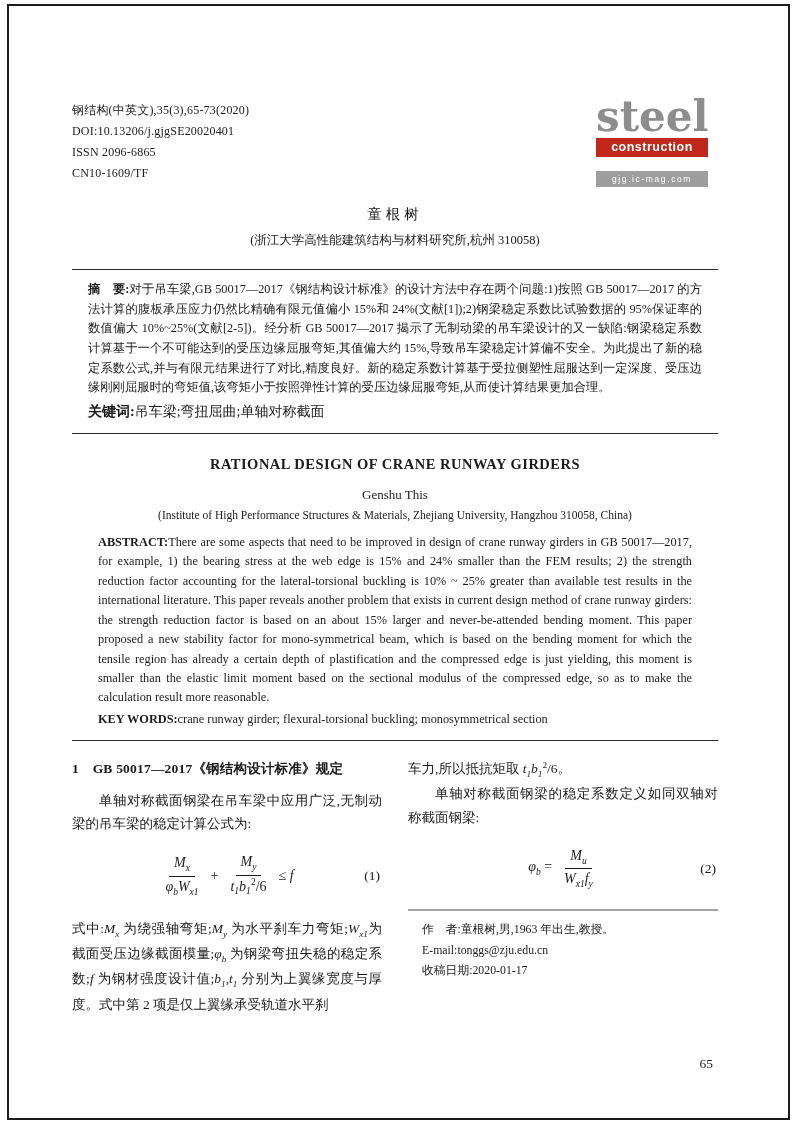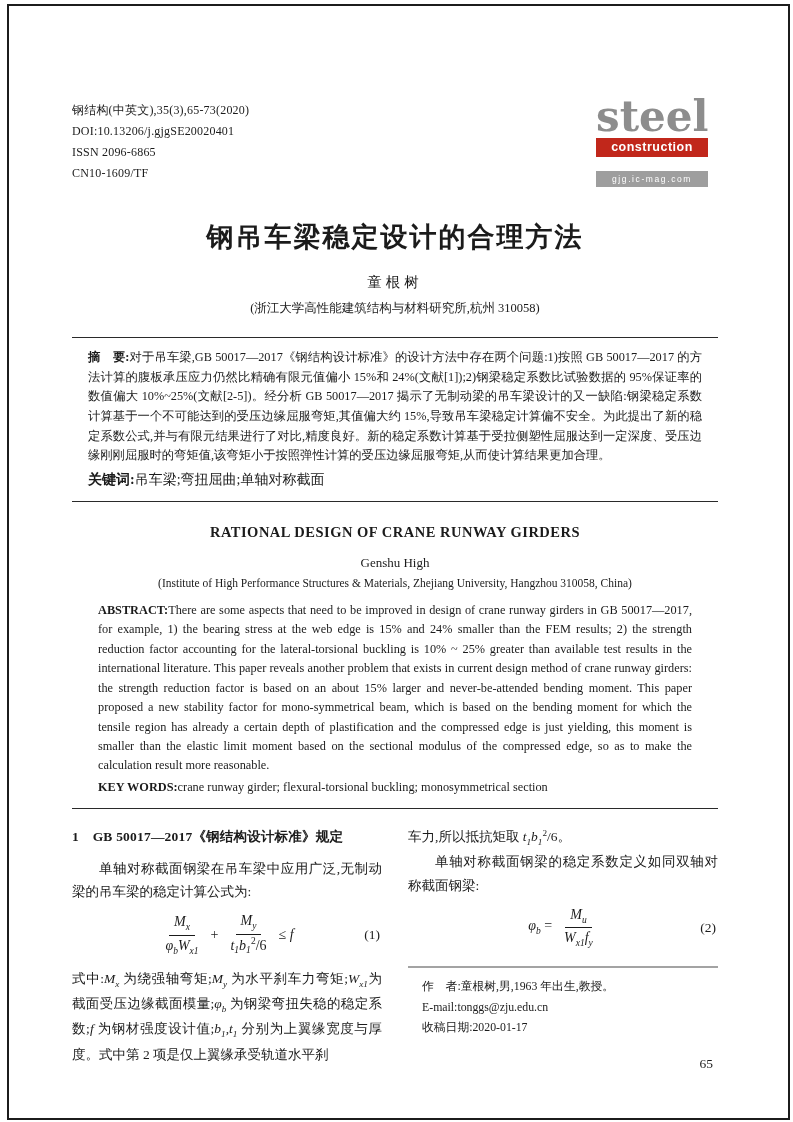--- a/index.html
+++ b/index.html
@@ -44,21 +44,21 @@
   .en-kw { margin:4px 26px 0; font-size:12.3px; }
 
   
   .columns { display:flex; gap:26px; margin-top:16px; }
   .col { width:310px; font-size:13.5px; line-height:1.72; text-align:justify; }
   .sec-heading { font-size:13.5px; font-weight:bold; margin-bottom:9px; letter-spacing:0.2px; }
   .indent { text-indent:2em; }
   .col sub, .equation sub { font-style:italic; }
   sub, sup { font-size:0.68em; }
 
-  .equation { position:relative; display:flex; align-items:center; justify-content:center; gap:7px; margin:9px 0; font-size:14px; line-height:1.2; }
+  .equation { position:relative; display:flex; align-items:center; justify-content:center; gap:7px; margin:18px 0; font-size:14px; line-height:1.2; }
   .frac { display:inline-flex; flex-direction:column; align-items:center; }
   .frac .num { padding:0 5px 1px; border-bottom:1px solid #1a1a1a; line-height:1.25; }
   .frac .den { padding:1px 5px 0; line-height:1.25; }
   .eq-number { position:absolute; right:2px; top:50%; transform:translateY(-50%); font-size:13.5px; }
 
   .footnote { margin-top:16px; border-top:2px solid #a3a3a3; padding:8px 0 0 14px; font-size:11.8px; line-height:1.75; }
 
   .page-number { position:absolute; right:80px; bottom:50px; font-size:13.5px; }
 </style>
 </head>
@@ -76,31 +76,30 @@
         <div>ISSN 2096-6865</div>
         <div>CN10-1609/TF</div>
       </div>
       <div class="logo">
         <div class="logo-steel">steel</div>
         <div class="logo-construction">construction</div>
         <div class="logo-site">gjg.ic-mag.com</div>
       </div>
     </header>
 
-    <h1 class="cn-title">钢吊车梁稳定设计的合理方法</h1>
     <div class="cn-author">童根树</div>
     <div class="cn-affil">(浙江大学高性能建筑结构与材料研究所,杭州 310058)</div>
 
     <hr class="rule rule-abstract-top">
     <p class="abstract-block"><span class="b">摘　要:</span><span>对于吊车梁,GB 50017—2017《钢结构设计标准》的设计方法中存在两个问题:1)按照 GB 50017—2017 的方法计算的腹板承压应力仍然比精确有限元值偏小 15%和 24%(文献[1]);2)钢梁稳定系数比试验数据的 95%保证率的数值偏大 10%~25%(文献[2-5])。经分析 GB 50017—2017 揭示了无制动梁的吊车梁设计的又一缺陷:钢梁稳定系数计算基于一个不可能达到的受压边缘屈服弯矩,其值偏大约 15%,导致吊车梁稳定计算偏不安全。为此提出了新的稳定系数公式,并与有限元结果进行了对比,精度良好。新的稳定系数计算基于受拉侧塑性屈服达到一定深度、受压边缘刚刚屈服时的弯矩值,该弯矩小于按照弹性计算的受压边缘屈服弯矩,从而使计算结果更加合理。</span></p>
     <p class="kw-line"><span class="b">关键词:</span><span>吊车梁;弯扭屈曲;单轴对称截面</span></p>
     <hr class="rule rule-abstract-bottom">
 
     <h2 class="en-title">RATIONAL DESIGN OF CRANE RUNWAY GIRDERS</h2>
-    <div class="en-author">Genshu High</div>
+    <div class="en-author">Genshu This</div>
     <div class="en-affil">(Institute of High Performance Structures &amp; Materials, Zhejiang University, Hangzhou 310058, China)</div>
     <p class="en-abstract"><span class="b">ABSTRACT:</span><span>There are some aspects that need to be improved in design of crane runway girders in GB 50017—2017, for example, 1) the bearing stress at the web edge is 15% and 24% smaller than the FEM results; 2) the strength reduction factor accounting for the lateral-torsional buckling is 10% ~ 25% greater than available test results in the international literature. This paper reveals another problem that exists in current design method of crane runway girders: the strength reduction factor is based on an about 15% larger and never-be-attended bending moment. This paper proposed a new stability factor for mono-symmetrical beam, which is based on the bending moment for which the tensile region has already a certain depth of plastification and the compressed edge is just yielding, this moment is smaller than the elastic limit moment based on the sectional modulus of the compressed edge, so as to make the calculation result more reasonable.</span></p>
     <p class="en-kw"><span class="b">KEY WORDS:</span><span>crane runway girder; flexural-torsional buckling; monosymmetrical section</span></p>
     <hr class="rule rule-body-top">
 
     <div class="columns">
 
       <div class="col">
         <h3 class="sec-heading">1　GB 50017—2017《钢结构设计标准》规定</h3>
         <p class="indent">单轴对称截面钢梁在吊车梁中应用广泛,无制动梁的吊车梁的稳定计算公式为:</p>

